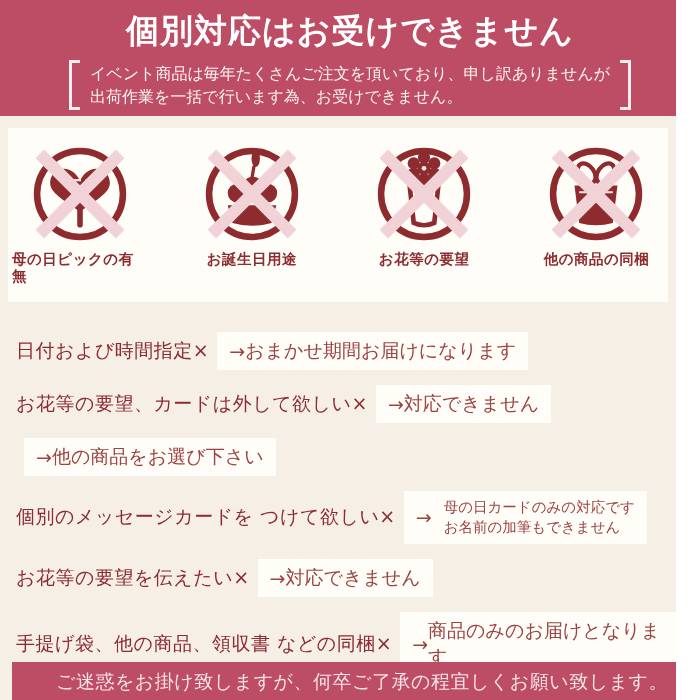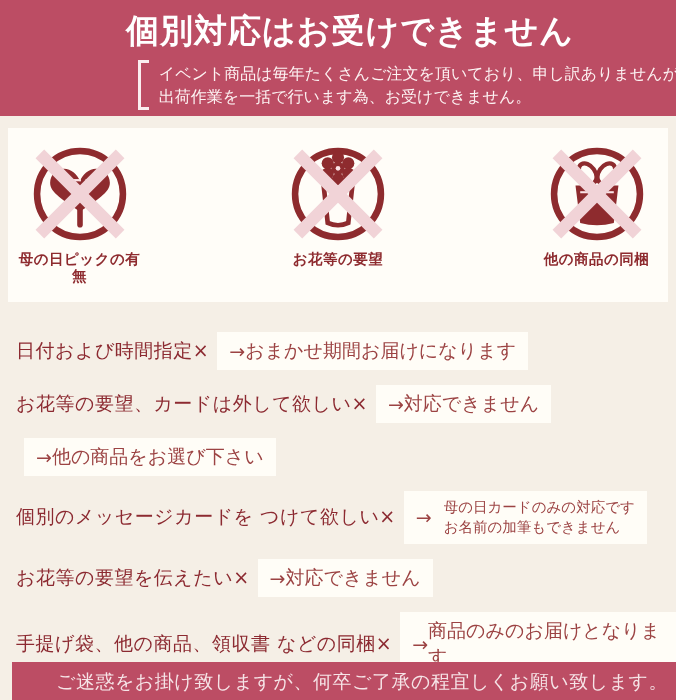--- a/index.html
+++ b/index.html
@@ -3,33 +3,33 @@
 <meta charset="utf-8">
 <style>
   * { margin:0; padding:0; box-sizing:border-box; }
   html,body { width:700px; height:700px; }
   body { font-family:"DejaVu Sans","Liberation Sans",sans-serif; }
   .page { position:relative; width:676px; height:700px; background:#f5efe6; overflow:hidden; }
 
   
   .banner { width:700px; height:116px; background:#bc4d64; padding-top:9px; }
   .title { text-align:center; color:#ffffff; font-size:33px; font-weight:bold; letter-spacing:1px; }
-  .subtitle-wrap { display:flex; justify-content:flex-end; align-items:stretch; margin-top:6px; }
+  .subtitle-wrap { display:flex; justify-content:center; align-items:stretch; margin-top:6px; }
   .bracket { width:11px; border:3px solid #fbeef0; }
   .bracket.left  { border-right:none; }
   .bracket.right { border-left:none; }
   .subtitle { color:#fdf3f3; font-size:16px; line-height:1.45; padding:2px 10px; white-space:pre-line; }
 
   
   .icons-panel { margin:12px 8px 0 8px; background:#fffdf8; height:174px;
                  display:flex; justify-content:space-between; padding:10px 4px 0 4px; }
   .icon-col { width:135px; display:flex; flex-direction:column; align-items:center; }
   .icon-col svg { width:112px; height:112px; display:block; }
   .icon-label { margin-top:1px; font-size:14.5px; font-weight:bold; color:#8e2b2f;
-                text-align:center; line-height:1.15; white-space:pre-line; letter-spacing:0.5px; }
+                line-height:1.15; white-space:pre-line; letter-spacing:0.5px; }
 
   
   .rules { padding:30px 0 0 16px; }
   .rule-row { display:flex; align-items:center; margin-bottom:15px; }
   .rule-label { font-size:19px; font-weight:normal; color:#8c2a31; letter-spacing:0.5px; white-space:nowrap; }
   .answer-box { display:inline-flex; align-items:center; background:#fffdf7;
                 margin-left:8px; padding:6px 12px; color:#9c4343; font-size:19px; }
   .answer-arrow { font-weight:normal; }
   .answer-text { white-space:pre-line; }
   .rule-row.small .answer-arrow { margin-right:12px; }
@@ -65,20 +65,36 @@
         <rect x="52" y="44" width="9" height="2.4" fill="#fbe4e6"></rect>
         <rect x="66" y="44" width="9" height="2.4" fill="#fbe4e6"></rect>
         <g>
           <line x1="17" y1="17" x2="103" y2="103" stroke="#f1d3d7" stroke-width="13"></line>
           <line x1="103" y1="17" x2="17" y2="103" stroke="#f1d3d7" stroke-width="13"></line>
         </g>
       </svg>
       <div class="icon-label">母の日ピックの有無</div>
     </div>
 
+    <div class="icon-col">
+      <svg viewBox="0 0 120 120">
+        <circle cx="60" cy="60" r="46" fill="none" stroke="#8e2b2e" stroke-width="7"></circle>
+        <ellipse cx="64" cy="22" rx="4.5" ry="9" fill="#8e2b2e"></ellipse>
+        <path d="M62 31 L58 54" stroke="#8e2b2e" stroke-width="3.5" fill="none" stroke-linecap="round"></path>
+        <circle cx="44" cy="59" r="10" fill="#8e2b2e"></circle>
+        <circle cx="61" cy="53" r="11.5" fill="#8e2b2e"></circle>
+        <circle cx="77" cy="59" r="10" fill="#8e2b2e"></circle>
+        <path fill="#8e2b2e" d="M34 72 L86 72 L81 91 Q60 97 39 91 Z"></path>
+        <g>
+          <line x1="17" y1="17" x2="103" y2="103" stroke="#f1d3d7" stroke-width="13"></line>
+          <line x1="103" y1="17" x2="17" y2="103" stroke="#f1d3d7" stroke-width="13"></line>
+        </g>
+      </svg>
+      <div class="icon-label">お誕生日用途</div>
+    </div>
 
 
     <div class="icon-col">
       <svg viewBox="0 0 120 120">
         <circle cx="60" cy="60" r="46" fill="none" stroke="#8e2b2e" stroke-width="7"></circle>
         <path d="M44 45 L76 45 L71 91 Q60 96 49 91 Z" fill="none" stroke="#8e2b2e" stroke-width="5"></path>
         <g fill="#8e2b2e">
           <circle cx="60" cy="21" r="6.5"></circle>
             <circle cx="71" cy="27" r="6.5"></circle>
           <circle cx="71" cy="38" r="6.5"></circle>

